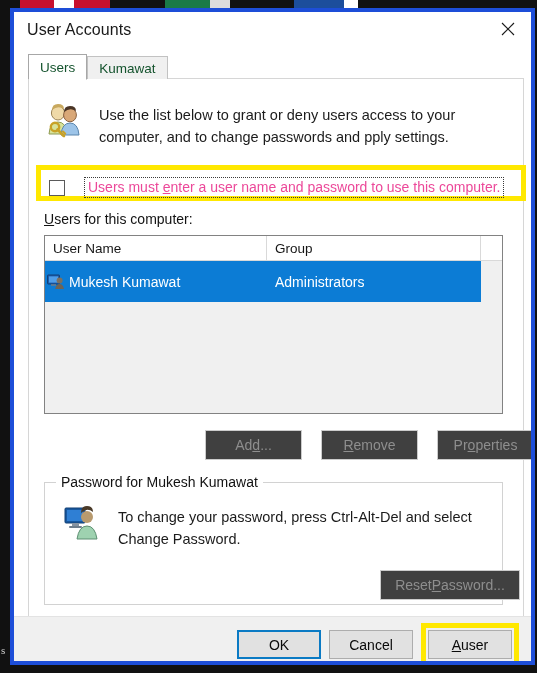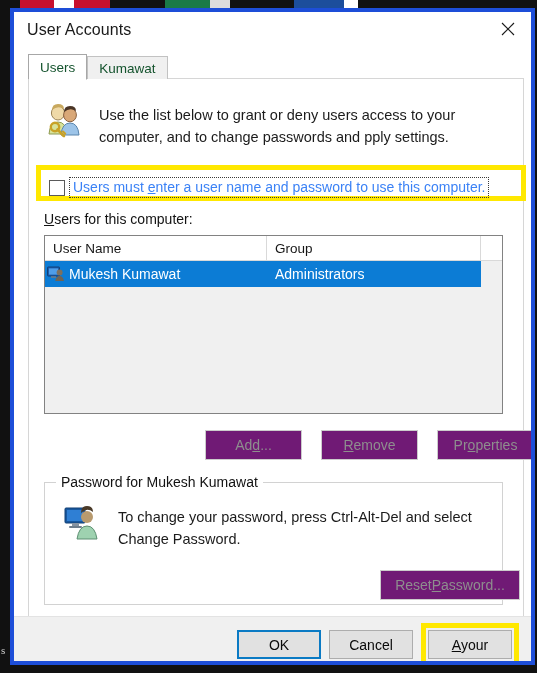--- a/index.html
+++ b/index.html
@@ -166,23 +166,23 @@
     width: 16px;
     height: 16px;
     border: 1px solid #5a5a5a;
     background: #ffffff;
     box-sizing: border-box;
     flex: none;
   }
   #checkbox-label {
     border: 1px dotted #3a3a3a;
     padding: 1px 3px 2px 3px;
-    margin-left: 4px;
-    font-size: 14px;
-    color: #3b82f6;
+    margin-left: 19px;
+    font-size: 14px;
+    color: #ec4899;
     white-space: nowrap;
   }
 
   
   #list-label {
     position: absolute;
     left: 15px;
     top: 132px;
     font-size: 14px;
     color: #121212;
@@ -218,21 +218,21 @@
     cursor: default;
   }
   .list-col-head.c0 { width: 222px; }
   .list-col-head.c1 { width: 214px; }
   .list-col-head.c2 { width: 21px; border-right: none; }
 
   #list-body { background: #f0f0f0; height: 152px; }
   .list-row {
     display: flex;
     align-items: center;
-    height: 26px;
+    height: 41px;
     background: #0c7cd5;
     width: 436px;
     cursor: default;
   }
   .row-cell {
     font-size: 14px;
     color: #ffffff;
     display: flex;
     align-items: center;
     box-sizing: border-box;
@@ -253,21 +253,21 @@
     font-size: 14px;
     display: flex;
     align-items: center;
     justify-content: center;
     box-sizing: border-box;
     cursor: default;
     background: #e1e1e1;
     border: 1px solid #cfcfcf;
     color: #a0a0a0;
   }
-  .btn.disabled { background: #701a75; border: 1px solid #cccccc; color: #8e8e8e; }
+  .btn.disabled { background: #404040; border: 1px solid #cccccc; color: #8e8e8e; }
   .btn-mid { width: 97px; height: 30px; }
 
   
   #password-group {
     position: absolute;
     left: 15px;
     top: 403px;
     width: 459px;
     height: 123px;
     border: 1px solid #d2d2d2;
@@ -481,19 +481,19 @@
   </div>
 
   <div id="bottombar">
     <div id="bottom-buttons">
       <div class="btn-bottom default" style="border-color: rgb(10, 122, 196);">OK</div>
       <div class="btn-bottom">Cancel</div>
       <div id="apply-highlight" style="border-color: rgb(255, 232, 0);">
         <div class="btn-bottom">
             <span></span>
             <span class="underline-key">A</span>
-            <span>your</span>
+            <span>user</span>
           </div>
       </div>
     </div>
   </div>
 
 </div>
 
 </body></html>

